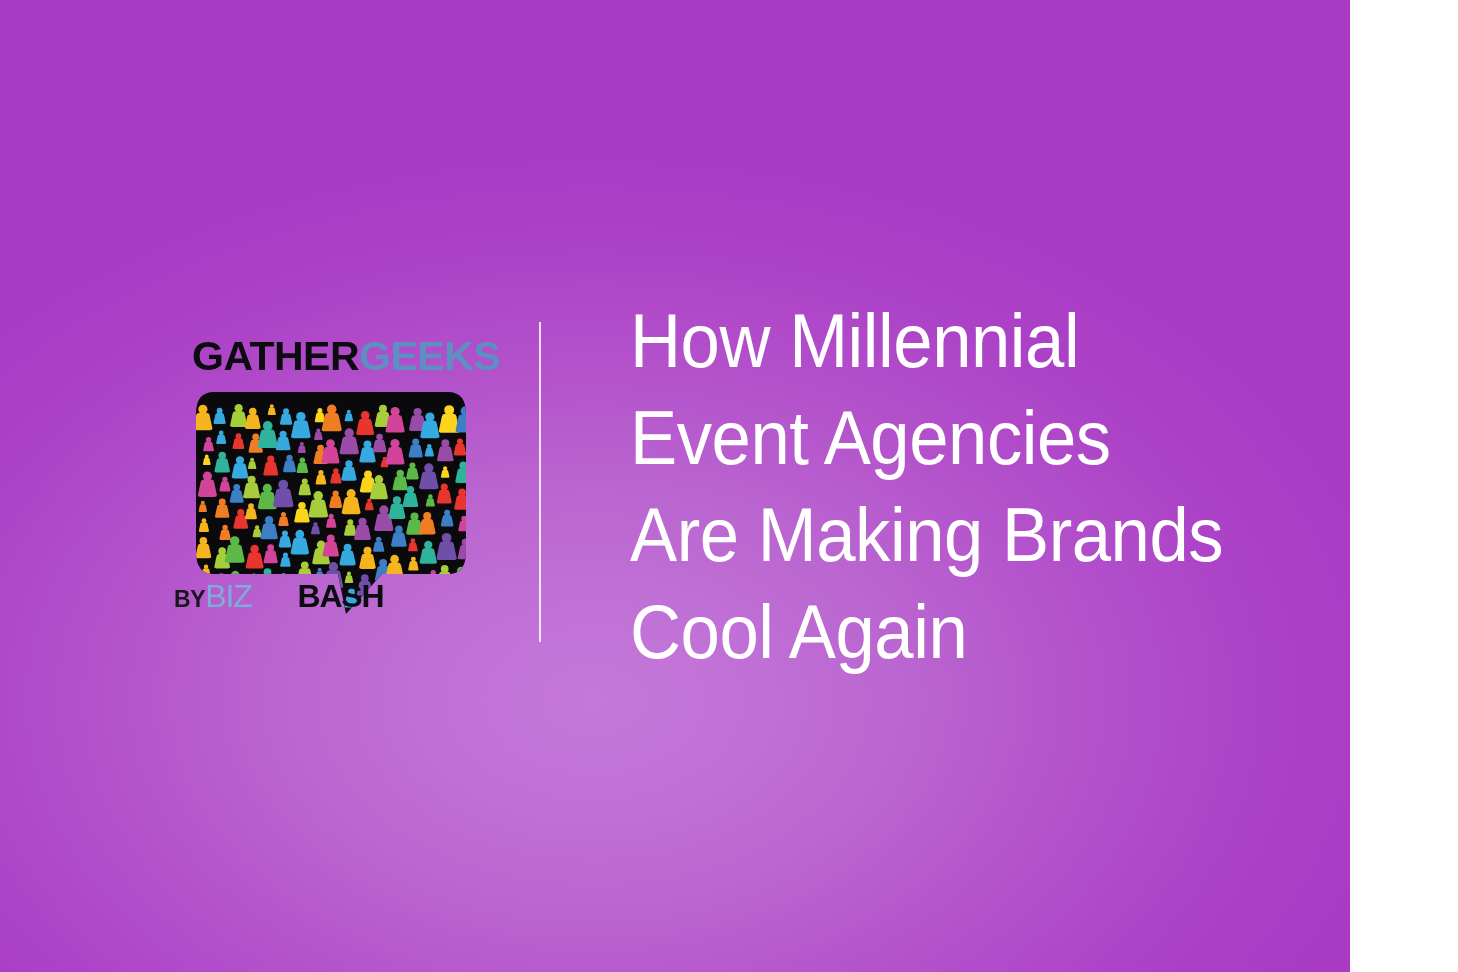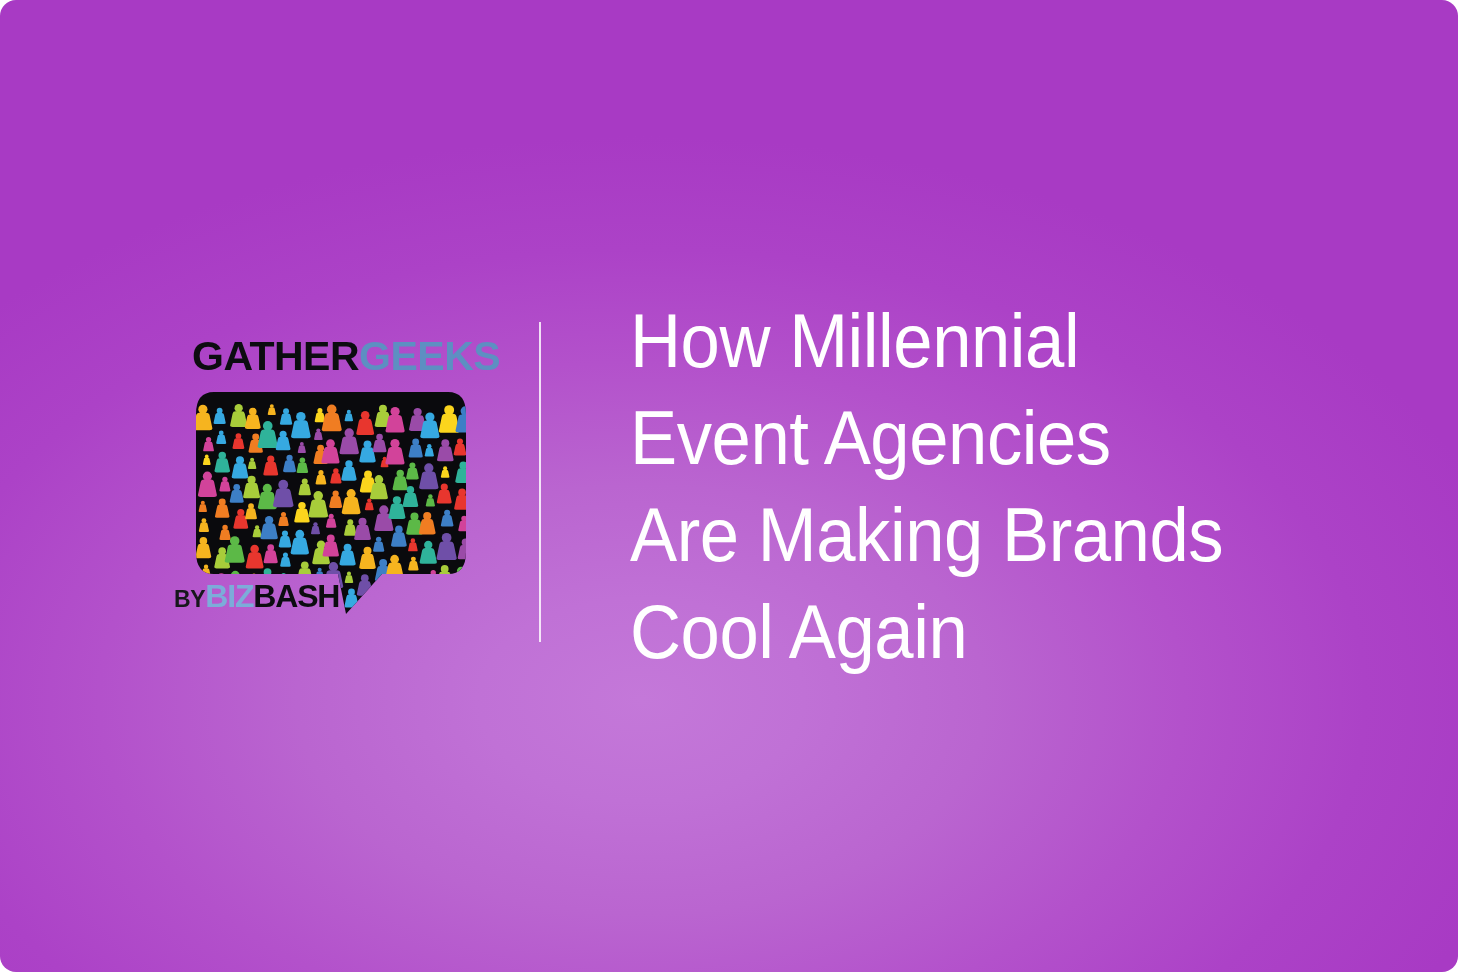--- a/index.html
+++ b/index.html
@@ -8,33 +8,32 @@
   }
   body {
     width: 1458px;
     height: 972px;
     overflow: hidden;
     font-family: "Liberation Sans", sans-serif;
   }
 
   #slide {
     position: relative;
-    width: 1458px;
+    width: 1350px;
     height: 972px;
     overflow: hidden;
     background-color: #a93bc6;
     background-image:
       radial-gradient(ellipse 62% 58% at 44% 72%,
         #c478d9 0%,
         #c071d6 18%,
         #ba65d0 38%,
         #b351cb 60%,
         #ac42c7 80%,
         #a83ac4 100%);
-    border-radius: 16px;
   }
 
   
   #logo-block {
     position: absolute;
     left: 168px;
     top: 322px;
     width: 310px;
     height: 320px;
   }
@@ -78,29 +77,30 @@
     font-family: "Liberation Sans", sans-serif;
   }
   #byline .by {
     font-size: 23px;
     font-weight: bold;
     color: #17171c;
     letter-spacing: -0.3px;
   }
   #byline .biz {
     font-size: 32px;
-    font-weight: bold;
+    font-weight: normal;
     color: #7cacd9;
     letter-spacing: -1.2px;
   }
   #byline .bash {
     font-size: 32px;
     font-weight: bold;
     color: #0c0c10;
     letter-spacing: -1.2px;
+    margin-left: 46px;
   }
 
   
   #divider {
     position: absolute;
     left: 539px;
     top: 322px;
     width: 2px;
     height: 320px;
     background: rgba(255,255,255,0.82);

